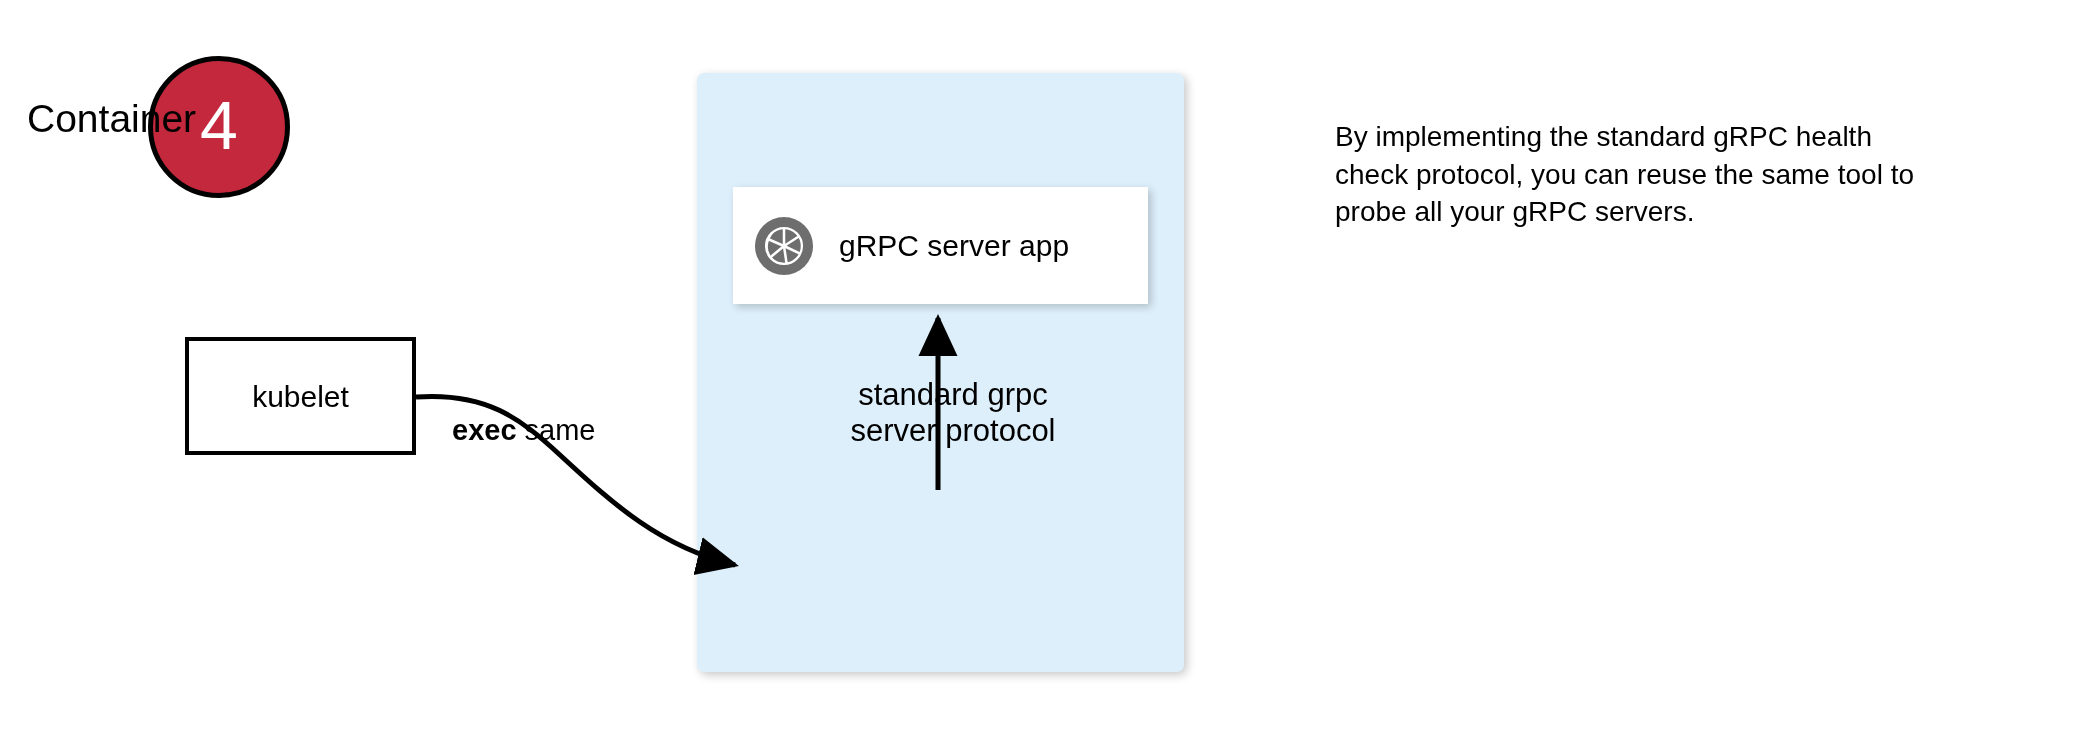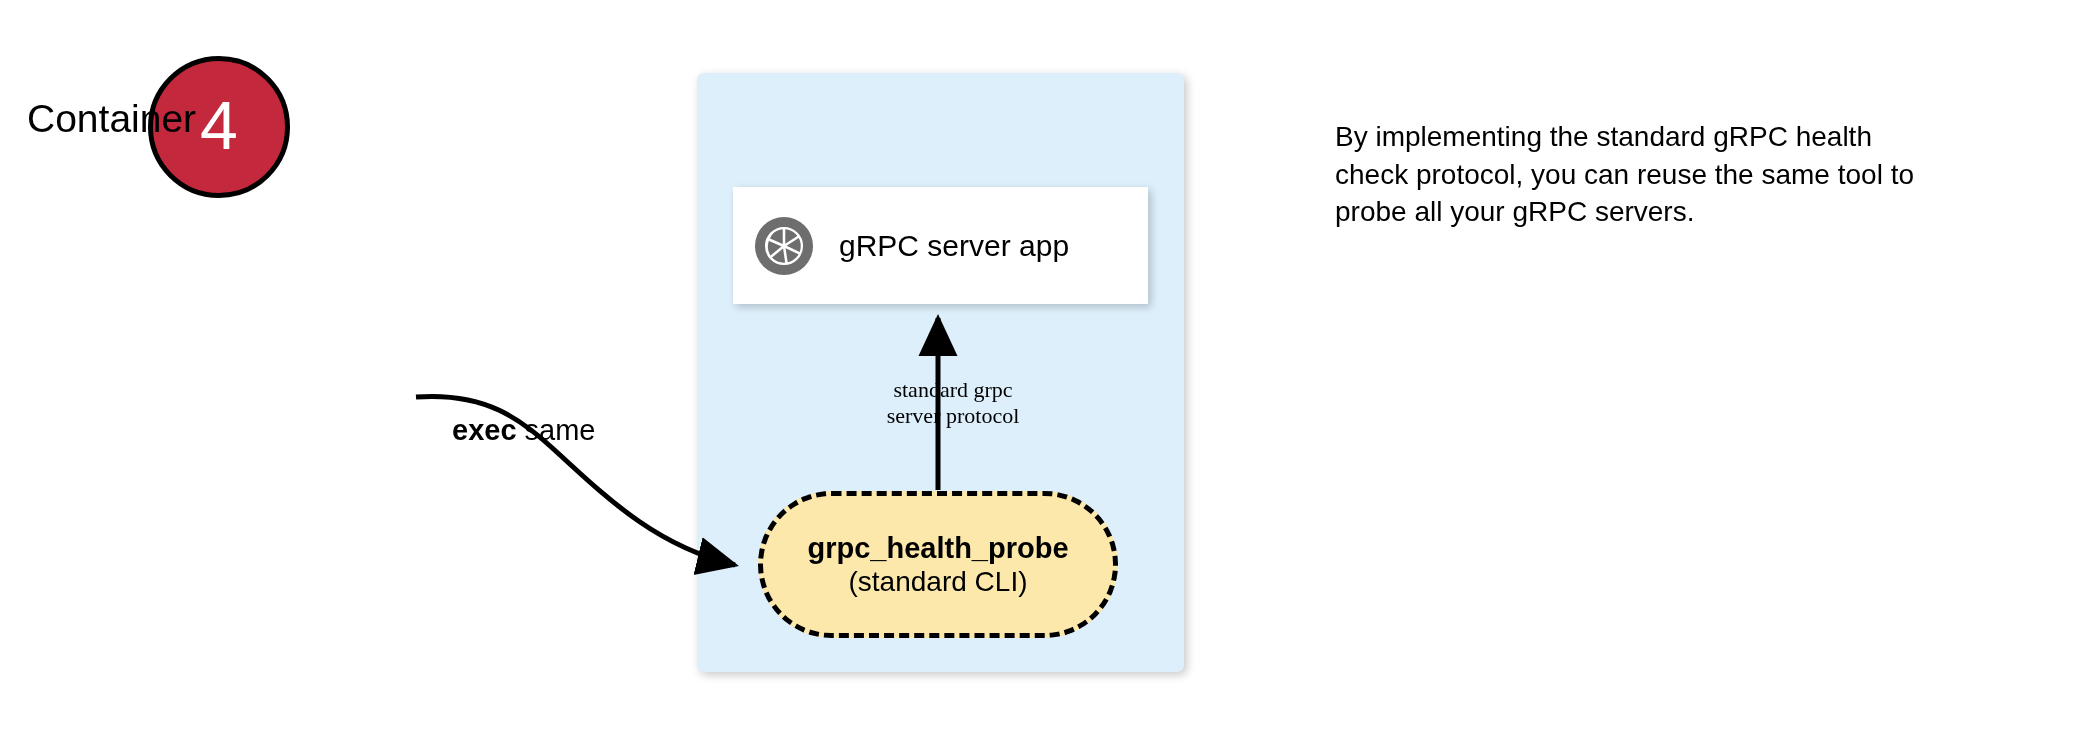--- a/index.html
+++ b/index.html
@@ -151,23 +151,22 @@
     background: transparent;
   }
   .exec-label b { font-weight: bold; margin-top: 9px; }
 
   .protocol-label {
     position: absolute;
     left: 838px;
     top: 377px;
     width: 230px;
     text-align: center;
-    font-size: 22px;
+    font-size: 31px;
     line-height: 1.16;
-    font-family: Liberation Serif, serif;
   }
 
   
   .side-note {
     position: absolute;
     left: 1335px;
     top: 118px;
     width: 580px;
     font-size: 28px;
     line-height: 1.34;
@@ -185,20 +184,23 @@
 </style>
 </head>
 <body>
 
 <div id="stage">
 
   <div class="step-badge">
     <span class="step-badge-number">4</span>
   </div>
 
+  <div class="kubelet-box">
+    <span class="kubelet-label">kubelet</span>
+  </div>
 
   <div class="container-panel"></div>
   <div class="container-title">Container</div>
 
   <div class="grpc-card">
     <span class="grpc-icon-wrap">
       <svg class="grpc-icon" viewBox="0 0 64 64" aria-hidden="true">
         <circle cx="32" cy="32" r="30" fill="#6e6e6e"></circle>
         <circle cx="32" cy="32" r="18.5" fill="#ffffff"></circle>
         <g fill="#6e6e6e">
@@ -228,24 +230,20 @@
       <marker id="arrowhead" markerWidth="9" markerHeight="9" refX="7.6" refY="4.5" orient="auto" markerUnits="strokeWidth">
         <path d="M0,0.6 L8.4,4.5 L0,8.4 Z" fill="#000000"></path>
       </marker>
     </defs>
 
     <path d="M 416,397 C 486,392 520,418 560,455 C 612,503 660,547 735,565" fill="none" stroke="#000000" stroke-width="5" marker-end="url(#arrowhead)"></path>
 
     <path d="M 938,490 L 938,318" fill="none" stroke="#000000" stroke-width="5" marker-end="url(#arrowhead)"></path>
   </svg>
 
-  <div class="probe-pill">
-    <span class="probe-pill-title">grpc_health_probe</span>
-    <span class="probe-pill-sub">(standard CLI)</span>
-  </div>
 
   <div class="exec-label"><b>exec</b><span> same</span></div>
 
   <div class="protocol-label">
     <div>standard grpc</div>
     <div>server protocol</div>
   </div>
 
   <div class="side-note">By implementing the standard gRPC health check protocol, you can reuse the same tool to probe all your gRPC servers.</div>
 

